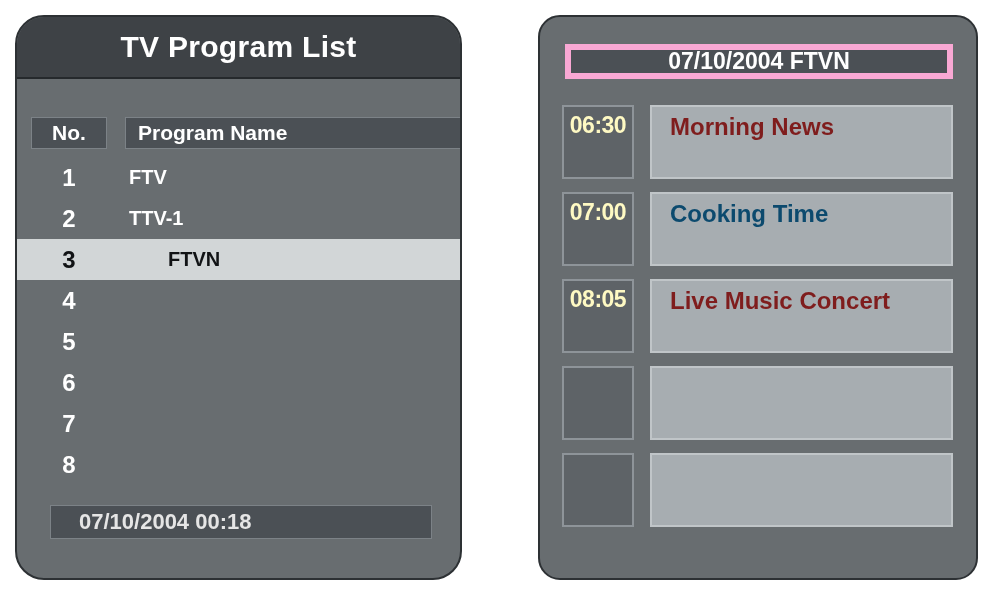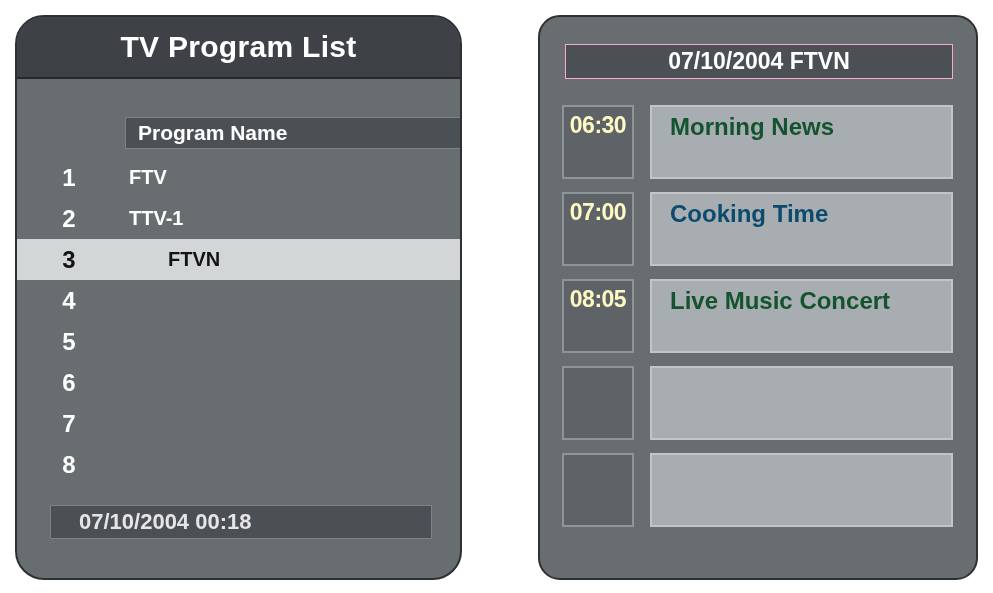--- a/index.html
+++ b/index.html
@@ -149,21 +149,21 @@
     height: 565px;
   }
   .sched-header {
     position: absolute;
     left: 25px;
     top: 27px;
     width: 388px;
     height: 35px;
     box-sizing: border-box;
     background: #4b5055;
-    border: 1px solid #f9a8d4;
+    border: 6px solid #f9a8d4;
     display: flex;
     align-items: center;
     justify-content: center;
   }
   .sched-header-text {
     color: #ffffff;
     font-size: 23px;
     font-weight: bold;
   }
 
@@ -207,35 +207,38 @@
     display: flex;
     align-items: flex-start;
     padding: 6px 0 0 18px;
   }
   .prog-text {
     font-size: 24px;
     font-weight: bold;
     color: #0c4a6e;
   }
   .prog-text.dim {
-    color: #14532d;
+    color: #7f1d1d;
   }
 </style>
 </head>
 <body>
 
 <div class="panel" id="left-panel">
 
   <div class="titlebar">
     <span class="titlebar-text">TV Program List</span>
   </div>
 
   <div class="left-body">
 
     <div class="table-head">
+      <div class="th th-no">
+        <span>No.</span>
+      </div>
       <div class="th th-name">
         <span>Program Name</span>
       </div>
     </div>
 
     <div class="rows">
 
       <div class="row">
         <span class="cell-no">1</span>
         <span class="cell-name">FTV</span>

